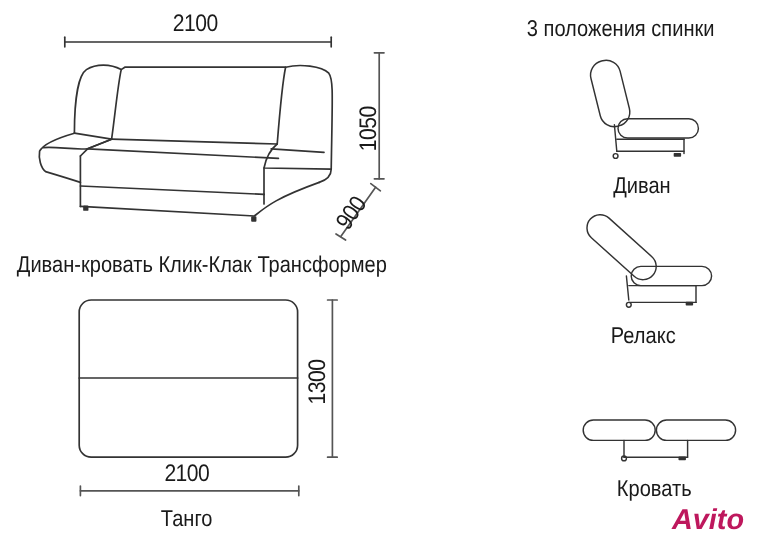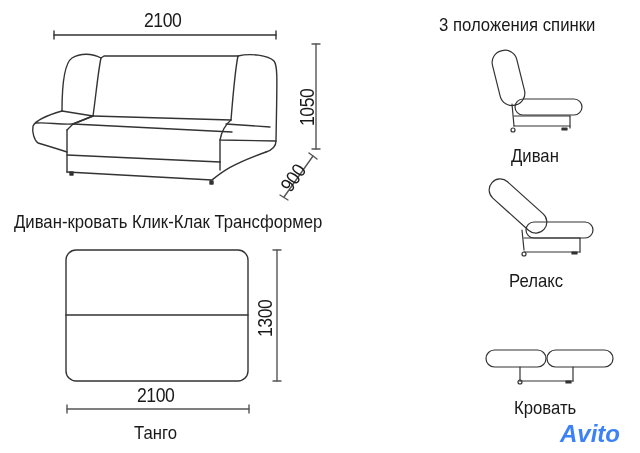--- a/index.html
+++ b/index.html
@@ -3,21 +3,21 @@
 <meta charset="utf-8">
 <style>
   html, body { margin:0; padding:0; background:#ffffff; }
   body { width:640px; height:453px; position:relative; overflow:hidden;
          font-family:"Liberation Sans", sans-serif; color:#1a1a1a; }
   .txt { position:absolute; white-space:nowrap; font-family:"Liberation Sans", sans-serif; }
   svg.layer { position:absolute; left:0; top:0; }
   .dim { font-size:20px; letter-spacing:-0.5px; transform:scaleX(0.88); transform-origin:left top; }
   .lbl { font-size:19px; transform:scaleX(0.88); transform-origin:left top; }
   .rot { transform-origin:left top; }
-  .wm { position:absolute; left:560px; top:420px; font-size:24px; font-weight:bold; color:#3b82f6;
+  .wm { position:absolute; left:560px; top:420px; font-size:24px; font-weight:bold; color:#be185d;
         font-style:italic; font-family:"Liberation Sans", sans-serif; }
 </style>
 </head>
 <body>
 
 <svg class="layer" width="640" height="453" viewBox="0 0 640 453">
   <g fill="none" stroke="#333" stroke-width="1.4" stroke-linejoin="round" stroke-linecap="round">
 
     <g>
       <line x1="54" y1="35" x2="276" y2="35"></line>

